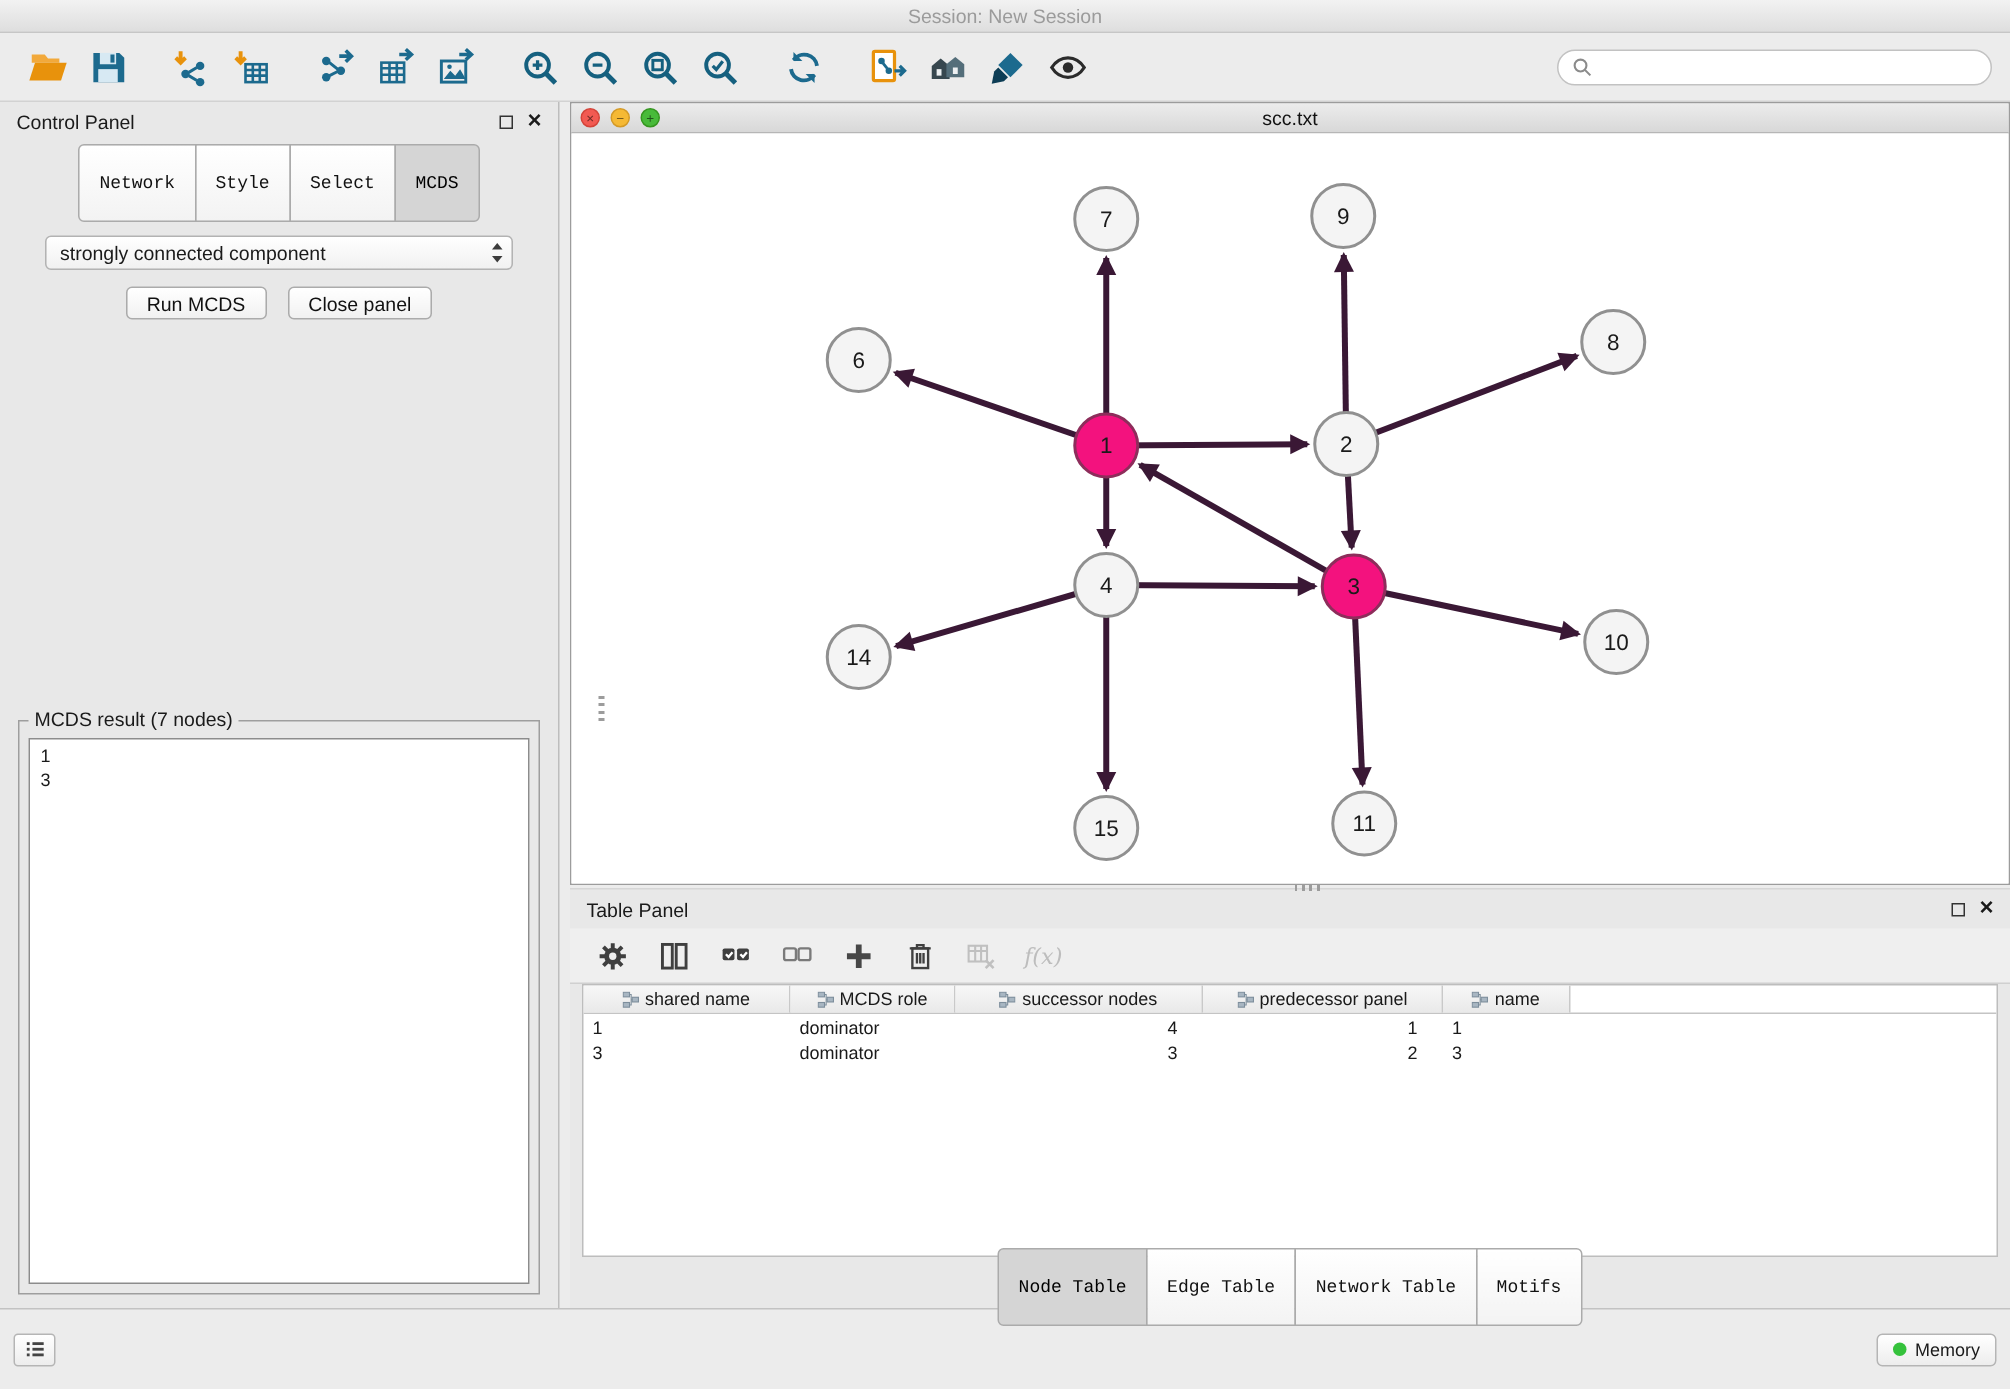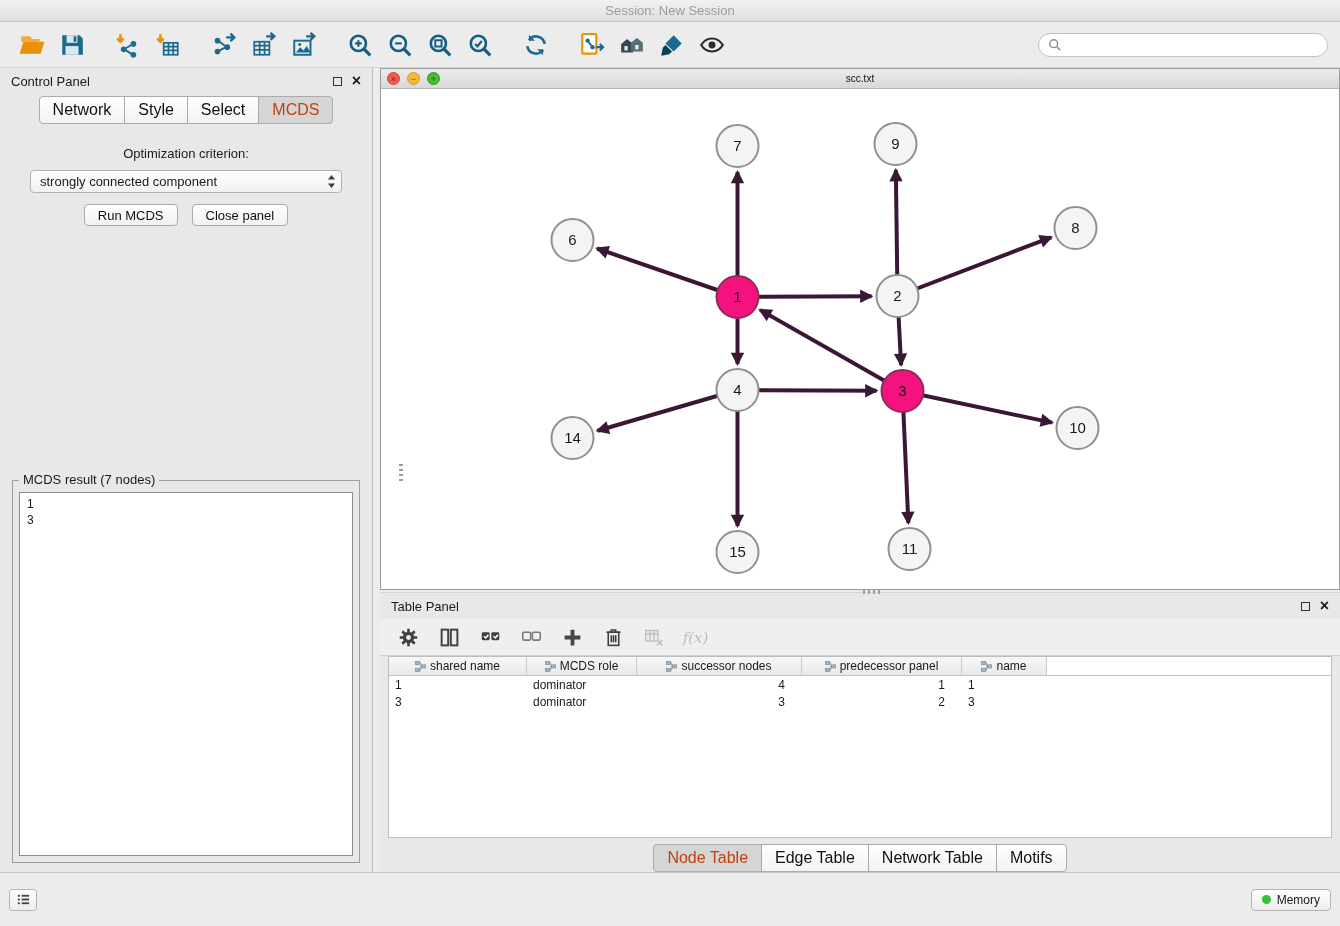--- a/index.html
+++ b/index.html
@@ -25,24 +25,24 @@
   .h-grip{position:absolute;left:863px;top:522px;width:18px;height:4px;background:repeating-linear-gradient(to right,#9c9c9c 0 2px,transparent 2px 5px);}
 
   
   .control-panel{width:373px;flex:none;background:#e8e8e8;border-right:1px solid #bdbdbd;display:flex;flex-direction:column;}
   .cp-header,.tp-header{height:26px;display:flex;align-items:center;padding:0 11px;font-size:13px;}
   .panel-controls{margin-left:auto;display:flex;align-items:center;gap:10px;}
   .float-icon{width:9px;height:9px;border:1.5px solid #333;display:inline-block;}
   .close-icon{font-size:16px;font-weight:700;color:#1a1a1a;line-height:10px;}
   .close-icon::before{content:"\00D7";}
   .seg-tabs{display:flex;justify-content:center;margin-top:2px;}
-  .seg-tab{font-size:16px;padding:4px 13px;background:linear-gradient(#ffffff,#f3f3f3);border:1px solid #ababab;margin-left:-1px;color:#111;cursor:default;white-space:nowrap;}
+  .seg-tab{font-size:12px;padding:18px 13px;background:linear-gradient(#ffffff,#f3f3f3);border:1px solid #ababab;margin-left:-1px;color:#111;cursor:default;white-space:nowrap;font-family:Liberation Mono, monospace;}
   .seg-tab:first-child{border-radius:4px 0 0 4px;margin-left:0;}
   .seg-tab:last-child{border-radius:0 4px 4px 0;}
-  .seg-tab.active{background:#d5d5d5;color:#c2410c;}
+  .seg-tab.active{background:#d5d5d5;color:#000000;}
   .cp-opt-label{text-align:center;font-size:13px;margin-top:22px;}
   .cp-select{width:312px;height:23px;margin:9px auto 0;background:linear-gradient(#ffffff,#f1f1f1);border:1px solid #b3b3b3;border-radius:4px;display:flex;align-items:center;padding:0 5px 0 9px;font-size:13px;}
   .cp-select .sel-text{flex:1;}
   .cp-buttons{display:flex;justify-content:center;gap:14px;margin-top:11px;}
   .btn{font-family:inherit;font-size:13px;padding:2.5px 13px;background:linear-gradient(#ffffff,#f1f1f1);border:1px solid #ababab;border-radius:4px;color:#111;}
   .cp-spacer{flex:1;}
   .groupbox{flex:none;height:383px;margin:0 12px 9px;border:1px solid #9e9e9e;position:relative;}
   .groupbox .legend{position:absolute;top:-9px;left:6px;background:#e8e8e8;padding:0 4px;font-size:13px;}
   .groupbox .inner{position:absolute;left:6px;right:6px;top:11px;bottom:6px;background:#fff;border:1px solid #8c8c8c;padding:3px 7px;font-size:12px;line-height:16px;overflow:hidden;}
 
@@ -51,21 +51,21 @@
   .net-window{height:522px;flex:none;border:1px solid #9c9c9c;display:flex;flex-direction:column;background:#fff;}
   .net-titlebar{height:20px;flex:none;background:linear-gradient(#ececec,#d8d8d8);border-bottom:1px solid #b6b6b6;display:flex;align-items:center;position:relative;padding:0 6px;}
   .mac-btns{display:flex;gap:7px;position:relative;z-index:2;}
   .mac{width:13px;height:13px;border-radius:50%;display:flex;align-items:center;justify-content:center;font-size:9px;color:rgba(0,0,0,.55);}
   .mac.red{background:#f25a52;border:1px solid #d44439;}
   .mac.red::before{content:"\00D7";}
   .mac.yellow{background:#f5b935;border:1px solid #d49a26;}
   .mac.yellow::before{content:"\2212";}
   .mac.green{background:#48ba3a;border:1px solid #35961f;}
   .mac.green::before{content:"+";}
-  .net-title{position:absolute;left:0;right:0;text-align:center;font-size:10px;color:#111;}
+  .net-title{position:absolute;left:0;right:0;text-align:center;font-size:13px;color:#111;}
   .net-canvas{flex:1;position:relative;background:#fff;}
   .net-canvas svg{position:absolute;left:0;top:0;width:100%;height:100%;}
   .net-canvas svg text{font-family:"Liberation Sans",sans-serif;}
 
   
   .table-panel{flex:1;margin-top:2px;background:#e8e8e8;display:flex;flex-direction:column;border-top:1px solid #d6d6d6;min-height:0;}
   .tp-toolbar{height:37px;flex:none;display:flex;align-items:center;gap:13px;padding:0 14px;border-bottom:1px solid #d0d0d0;background:#efefef;}
   .tp-btn{width:28px;height:26px;display:flex;align-items:center;justify-content:center;}
   .tp-btn svg{width:21px;height:21px;}
   .tp-btn.wide svg{width:32px;}
@@ -241,21 +241,20 @@
           <span class="float-icon"></span>
           <span class="close-icon"></span>
         </span>
       </div>
       <div class="seg-tabs" id="cp-tabs">
           <span class="seg-tab">Network</span>
           <span class="seg-tab">Style</span>
           <span class="seg-tab">Select</span>
           <span class="seg-tab active">MCDS</span>
         </div>
-      <div class="cp-opt-label">Optimization criterion:</div>
       <div class="cp-select">
         <span class="sel-text">strongly connected component</span>
         <svg width="9" height="15" viewBox="0 0 9 15">
             <path d="M4.5 1L8 5.4H1z" fill="#3c3c3c"></path>
             <path d="M4.5 14L1 9.6h7z" fill="#3c3c3c"></path>
           </svg>
       </div>
       <div class="cp-buttons">
         <button class="btn">Run MCDS</button>
         <button class="btn">Close panel</button>

